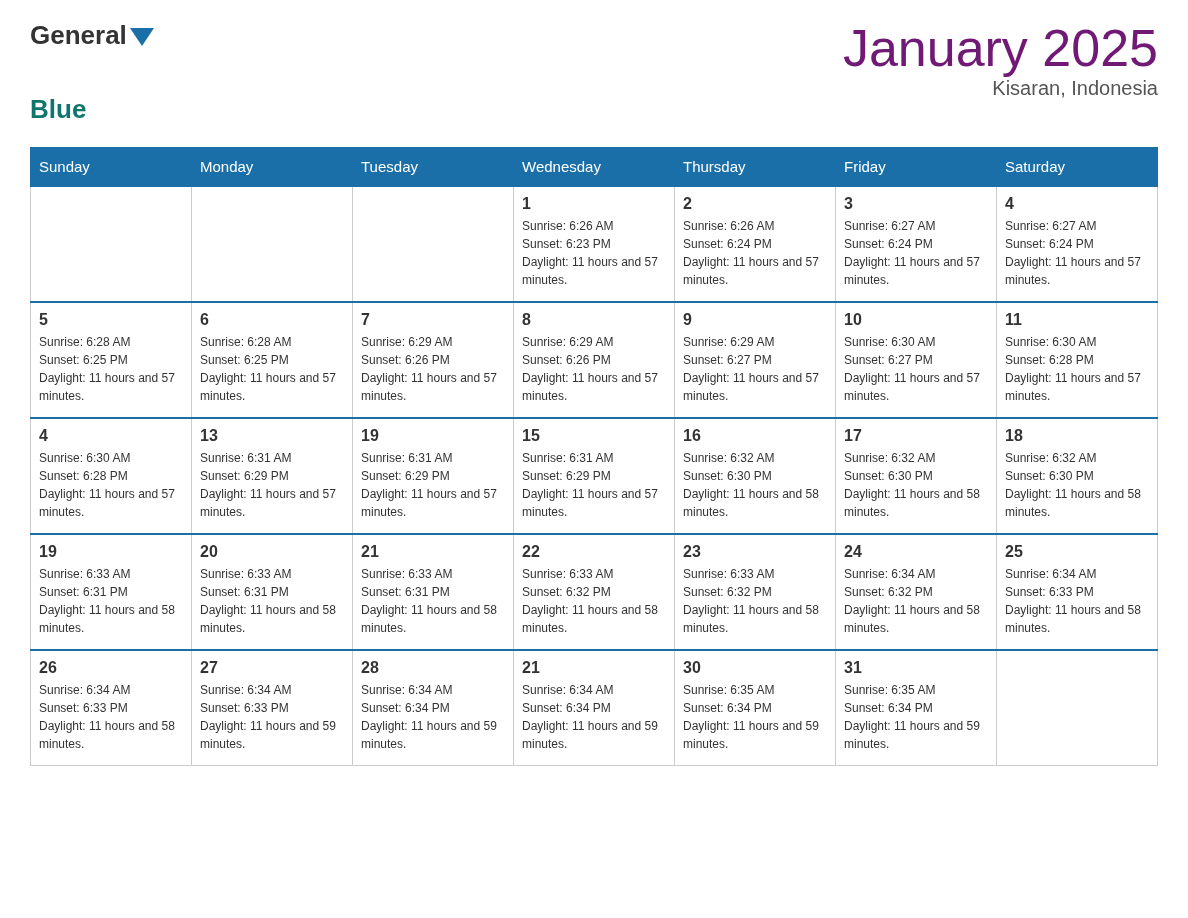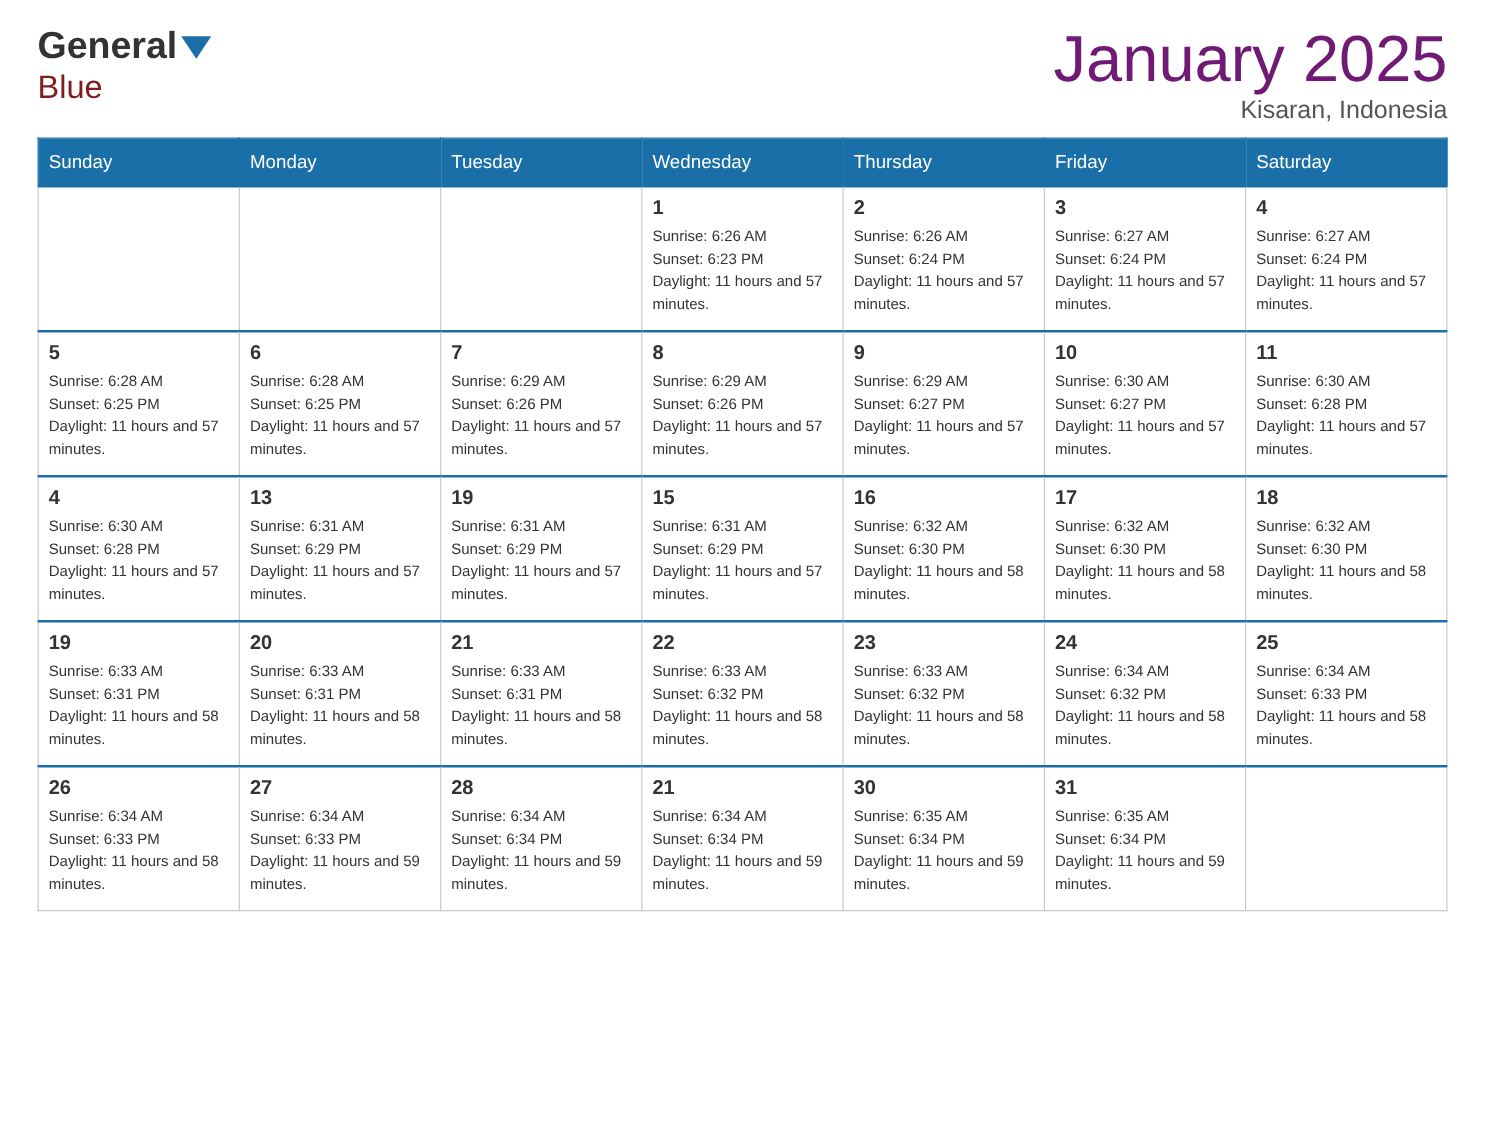--- a/index.html
+++ b/index.html
@@ -18,32 +18,33 @@
     .logo {
       display: flex;
       flex-direction: column;
       align-items: flex-start;
     }
     .logo-text {
       display: flex;
       align-items: center;
     }
     .logo-general {
-      font-size: 30px;
+      font-size: 26px;
       font-weight: bold;
       color: #333;
     }
     .logo-blue-part {
       display: flex;
       align-items: center;
     }
     .logo-blue-text {
       font-size: 26px;
-      font-weight: normal;
-      color: #7f1d1d;
+      font-weight: bold;
+      color: #0f766e;
+      margin-top: 43px;
     }
     .logo-triangle {
       width: 0;
       height: 0;
       border-left: 12px solid transparent;
       border-right: 12px solid transparent;
       border-top: 18px solid #1a6fa8;
       margin-left: 3px;
       margin-bottom: -2px;
     }
@@ -57,21 +58,21 @@
       line-height: 1.1;
     }
     .location {
       font-size: 20px;
       color: #555;
       margin-top: 0;
     }
     .calendar {
       width: 100%;
       border-collapse: collapse;
-      margin-top: 10px;
+      margin-top: 22px;
     }
     .calendar th {
       background-color: #1a6fa8;
       color: #fff;
       padding: 10px 8px;
       font-size: 15px;
       font-weight: normal;
       text-align: left;
       border: 1px solid #1a6fa8;
     }

